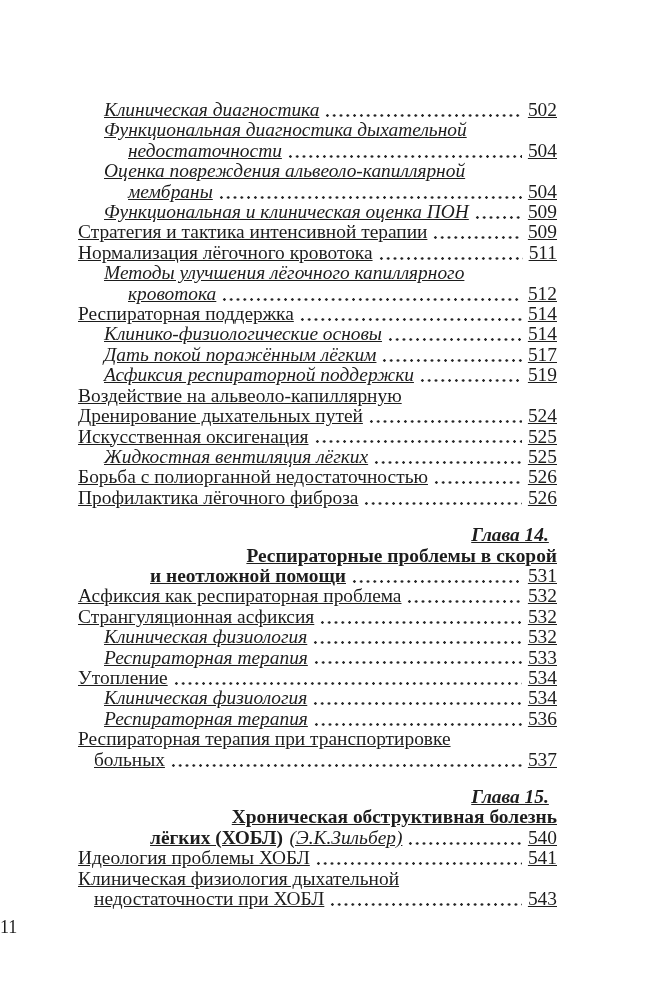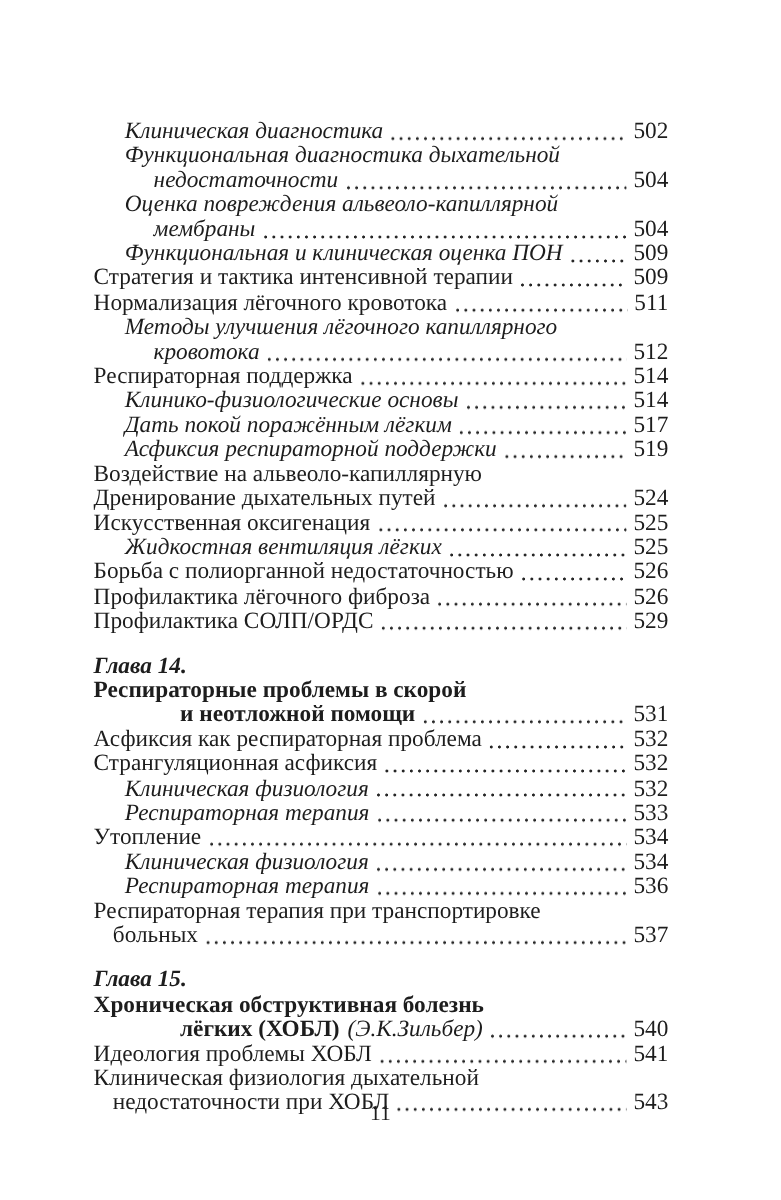--- a/index.html
+++ b/index.html
@@ -26,21 +26,22 @@
     top: 100px;
     width: 479px;
     font-size: 19.4px;
     line-height: 20.4px;
   }
   .entry { display: block; }
   .is-chapter { margin-top: 17px; }
 
   .line {
     display: flex;
-    align-items: flex-start;
+    align-items: flex-end;
+    text-decoration: underline;
   }
   .txt { white-space: nowrap; }
 
   
   .l-main      { padding-left: 0; }
   .l-main-cont { padding-left: 16px; }
   .l-sub       { padding-left: 26px; font-style: italic; }
   .l-sub-cont  { padding-left: 50px; font-style: italic; }
   .l-ch        { font-weight: bold; flex-direction: column; }
   .l-ch-cont   { padding-left: 72px; font-weight: bold; }
@@ -77,21 +78,20 @@
     font-weight: normal;
     white-space: nowrap;
   }
   .l-ch-cont .pg { font-weight: normal; }
 
   .footer {
     position: absolute;
     top: 917px;
     left: 0;
     width: 634px;
-    text-align: center;
     font-size: 18px;
     line-height: 20px;
     color: #1d1d1d;
   }
 </style>
 </head>
 <body>
 
 <div class="page">
   <main class="toc">
@@ -212,27 +212,20 @@
           <span class="txt">Борьба с полиорганной недостаточностью</span>
           <span class="dots"></span>
           <span class="pg">526</span>
         </div>
       </div>
       <div class="entry">
         <div class="line l-main">
           <span class="txt">Профилактика лёгочного фиброза</span>
           <span class="dots"></span>
           <span class="pg">526</span>
-        </div>
-      </div>
-      <div class="entry">
-        <div class="line l-main">
-          <span class="txt">Профилактика СОЛП/ОРДС</span>
-          <span class="dots"></span>
-          <span class="pg">529</span>
         </div>
       </div>
       <div class="entry is-chapter">
         <div class="line l-ch">
           <span class="ch-label">Глава 14.</span>
           <span class="ch-title">Респираторные проблемы в скорой</span>
         </div>
         <div class="line l-ch-cont">
           <span class="ch-title">и неотложной помощи</span>
           <span class="dots"></span>

